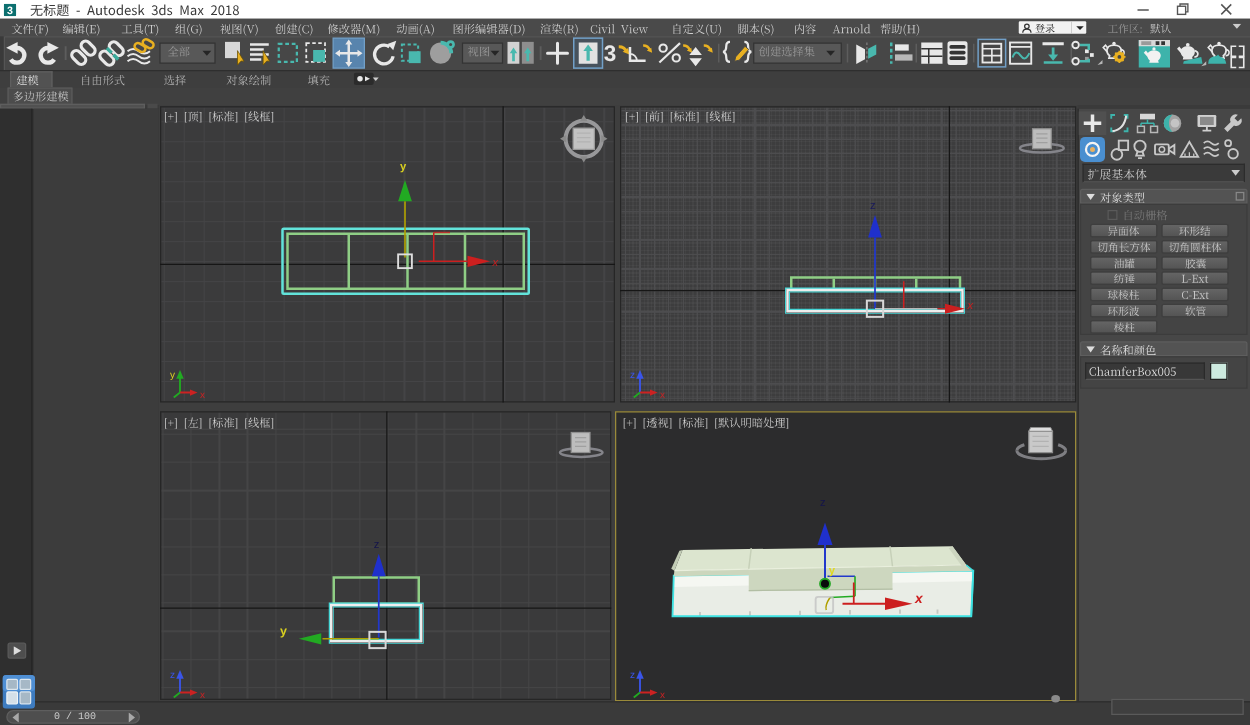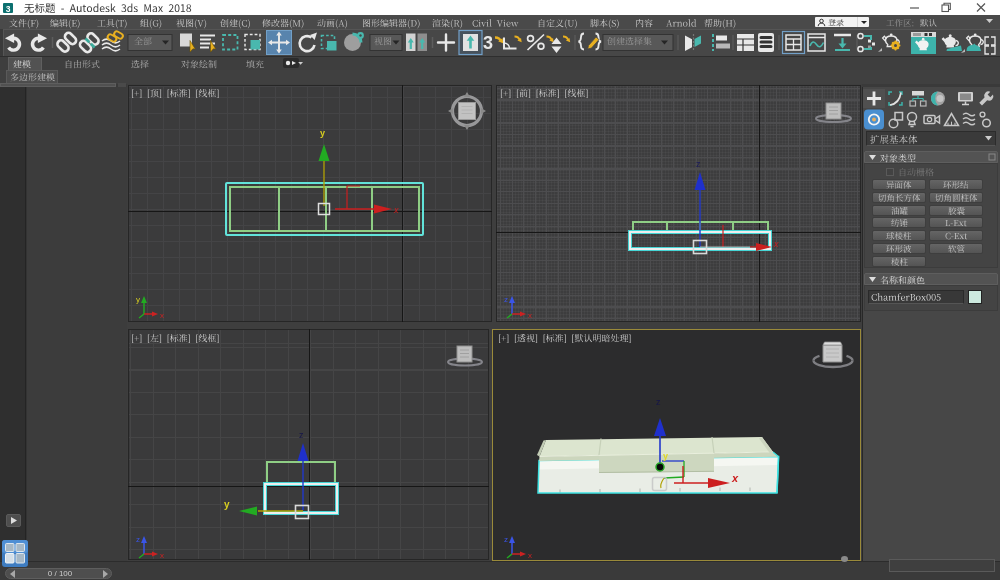--- a/index.html
+++ b/index.html
@@ -837,21 +837,21 @@
     </svg>
 <div class="abs" style="left:968px;top:290px;width:14px;height:14px;background:#cdeadf;border:1px solid #222;"></div>
 <div class="abs" style="left:0;top:561px;width:1000px;height:19px;background:#3a3a3a;border-top:1px solid #2c2c2c;"></div>
 <div class="abs" style="left:5px;top:568px;width:107px;height:11px;background:#4e4e4e;border:1px solid #5e5e5e;border-radius:6px;"></div>
 <svg class="abs" style="left:8px;top:570px" width="10" height="8">
       <path d="M7 0L2 4l5 4z" fill="#a8a8a8"></path>
     </svg>
 <svg class="abs" style="left:100px;top:570px" width="10" height="8">
       <path d="M3 0l5 4-5 4z" fill="#a8a8a8"></path>
     </svg>
-<div class="abs" style="left:30px;top:569px;width:60px;height:9px;color:#ccc;font-size:8px;text-align:center;font-family:Liberation Sans, sans-serif;">0 / 100</div>
+<div class="abs" style="left:30px;top:569px;width:60px;height:9px;color:#ccc;font-size:8px;text-align:center;font-family:Liberation Mono, monospace;">0 / 100</div>
 <svg class="abs" style="left:2px;top:540px" width="26" height="27" viewBox="0 0 26 27">
 <rect x="0" y="0" width="26" height="27" rx="3" fill="#3e7cc0"></rect>
 <rect x="0" y="0" width="26" height="13" rx="3" fill="#4f8fd4"></rect>
 <rect x="3.5" y="3.5" width="8.5" height="8" rx="1" fill="#a6b8c6" stroke="#dce6ee" stroke-width="1"></rect>
 <rect x="14" y="3.5" width="8.5" height="8" rx="1" fill="#a6b8c6" stroke="#dce6ee" stroke-width="1"></rect>
 <rect x="3.5" y="13.5" width="8.5" height="9.5" rx="1" fill="#d4dfe8" stroke="#eef4f8" stroke-width="1"></rect>
 <rect x="14" y="13.5" width="8.5" height="9.5" rx="1" fill="#a6b8c6" stroke="#dce6ee" stroke-width="1"></rect>
 </svg>
 <div class="abs" style="left:6px;top:514px;width:15px;height:13px;background:#4e4e4e;border:1px solid #5a5a5a;border-radius:2px;"></div>
 <svg class="abs" style="left:10px;top:517px" width="8" height="8">

